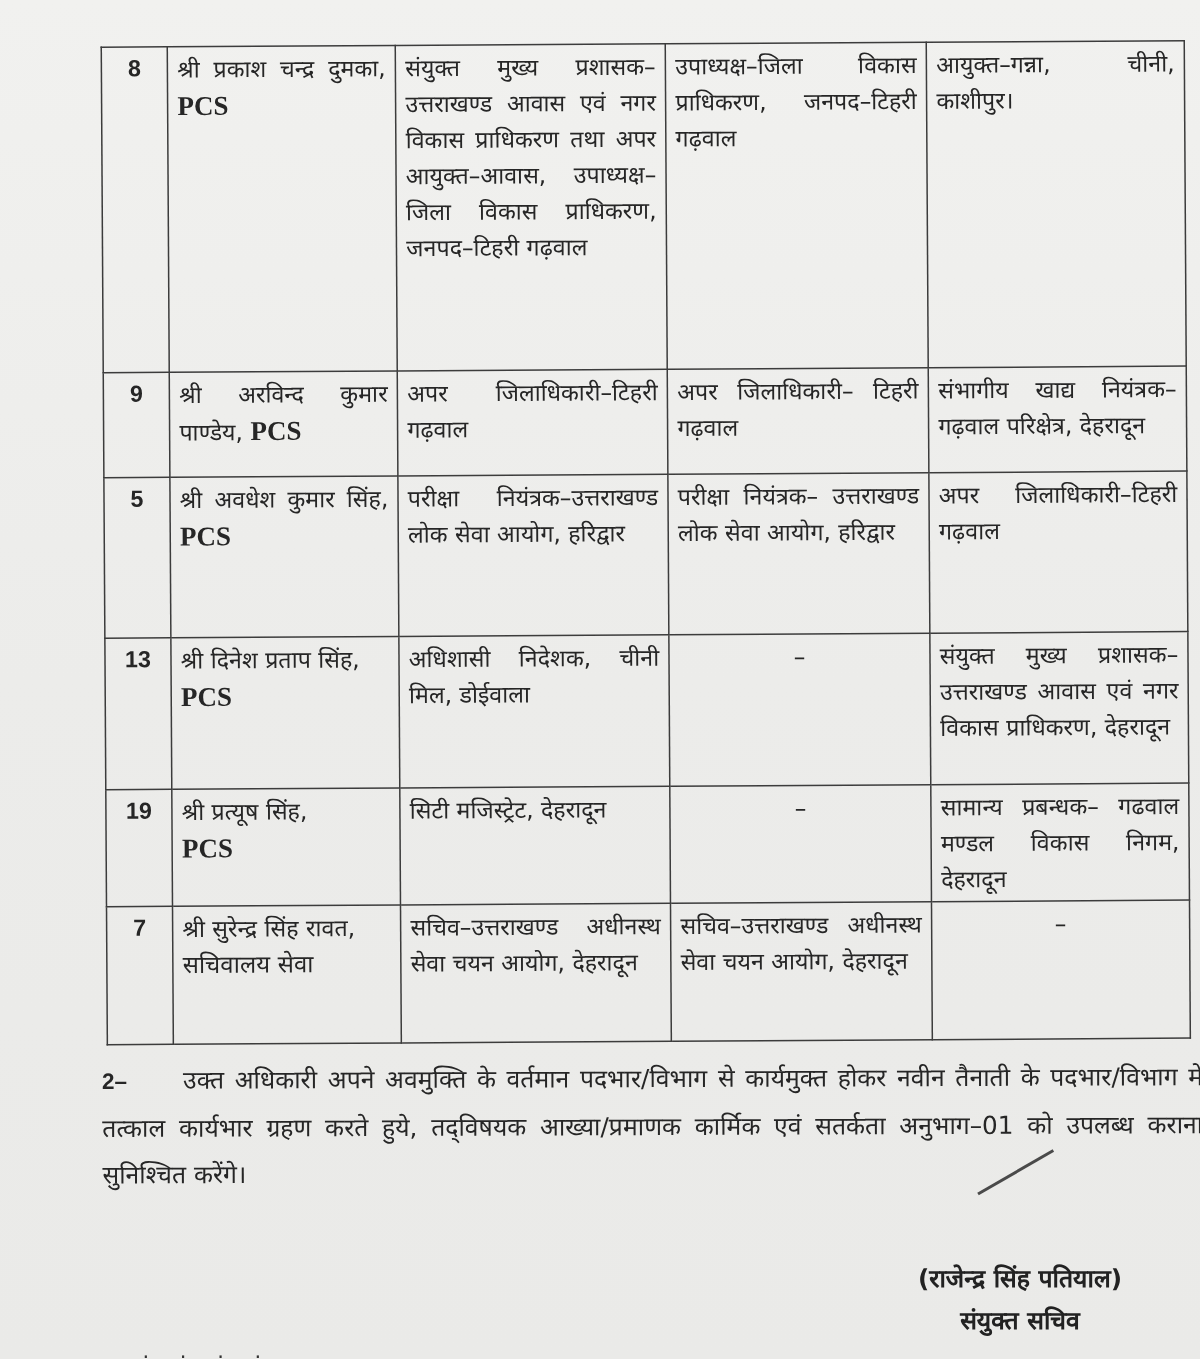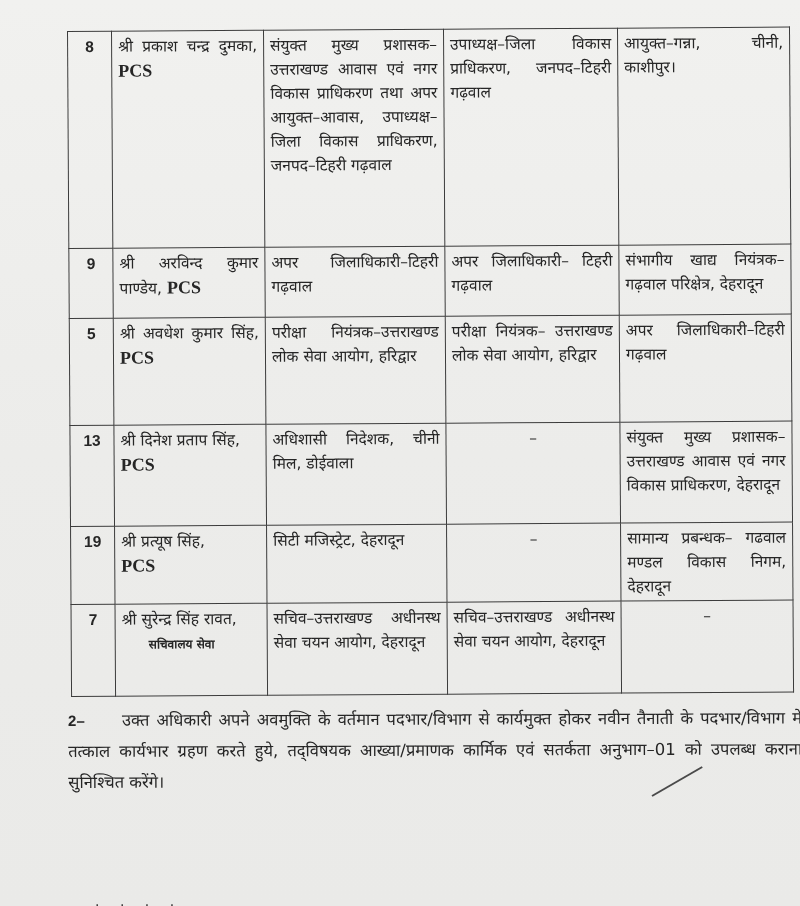--- a/index.html
+++ b/index.html
@@ -51,23 +51,22 @@
   }
   td.center {
     text-align: center;
   }
   .svc {
     font-family: "Liberation Serif", serif;
     font-weight: bold;
     font-size: 18px;
   }
   .svc-small {
-    font-weight: bold;
-    font-size: 12px;
-    margin-left: 27px;
+    font-weight: normal;
+    font-size: 16px;
   }
   col.c1 { width: 44px; }
   col.c2 { width: 152px; }
   col.c3 { width: 180px; }
   col.c4 { width: 174px; }
   col.c5 { width: 172px; }
 
   tr.r8 td { height: 211px; }
   tr.r9 td { height: 64px; }
   tr.r10 td { height: 101px; }
@@ -211,15 +210,17 @@
         <td class="center">–</td>
       </tr>
     </tbody>
   </table>
 
   <div class="para">
     <span class="pnum">2–</span><span>उक्त अधिकारी अपने अवमुक्ति के वर्तमान पदभार/विभाग से कार्यमुक्त होकर नवीन तैनाती के पदभार/विभाग में तत्काल कार्यभार ग्रहण करते हुये, तद्‌विषयक आख्या/प्रमाणक कार्मिक एवं सतर्कता अनुभाग–01 को उपलब्ध कराना सुनिश्चित करेंगे।</span>
   </div>
 
   <div class="signature-mark"></div>
+  <div class="signature-name">(राजेन्द्र सिंह पतियाल)</div>
+  <div class="signature-title">संयुक्त सचिव</div>
 
   <div class="cut-line">· · · ·</div>
 </div>
 
 </body></html>

